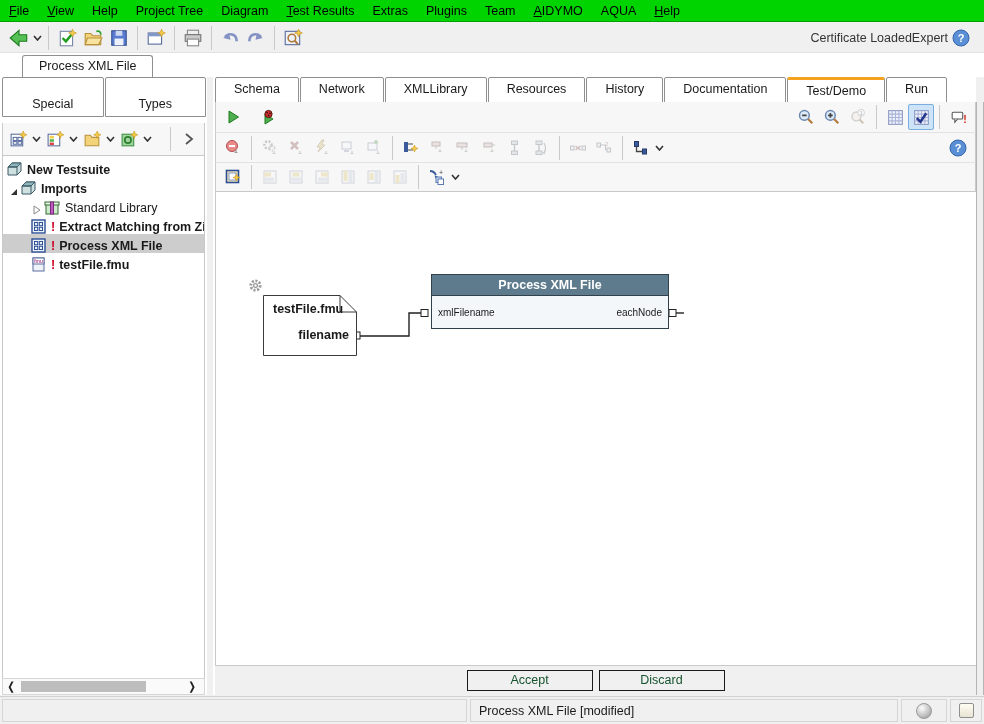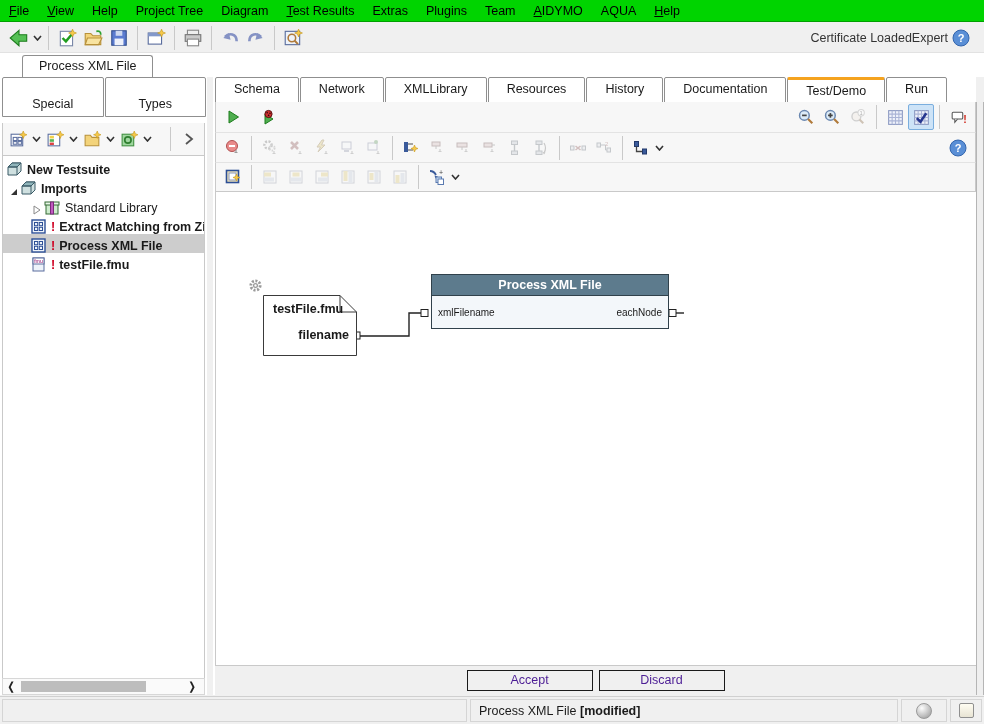--- a/index.html
+++ b/index.html
@@ -45,41 +45,41 @@
   .rp-tabs .tab{padding:4px 18px;}
   .rp-tabs .tab.active{background:#fff;}
   .rp-tb{position:absolute;left:2px;right:0;display:flex;align-items:center;background:#f7f7f7;border-left:1px solid #c9c9c9;border-right:1px solid #c9c9c9;padding:0 4px;}
   .tb1{top:25px;height:31px;border-bottom:1px solid #e3e3e3;}
   .tb2{top:56px;height:30px;border-bottom:1px solid #e3e3e3;}
   .tb3{top:86px;height:29px;border-bottom:1px solid #c9c9c9;}
   .tb1-right{margin-left:auto;display:flex;align-items:center;}
   .ic.on{background:#cde3f7;border:1px solid #7aaede;}
   .canvas{position:absolute;left:2px;top:115px;right:0;bottom:30px;background:#fff;border-left:1px solid #c9c9c9;}
   .accept-bar{position:absolute;left:2px;right:0;bottom:0;height:30px;background:#f0f0f0;border-top:1px solid #c9c9c9;display:flex;align-items:center;justify-content:center;gap:6px;}
-  .abtn{width:126px;height:21px;border:1px solid #1a1a1a;background:#f0f0f0;color:#4c1d95;font-size:12.5px;text-align:center;line-height:19px;}
+  .abtn{width:126px;height:21px;border:1px solid #1a1a1a;background:#f0f0f0;color:#14532d;font-size:12.5px;text-align:center;line-height:19px;}
   .edge-strip{position:absolute;right:0;top:102px;width:8px;bottom:29px;border-left:1px solid #b5b5b5;border-right:1px solid #b5b5b5;background:#efefef;}
   
   .node-fmu{position:absolute;left:47px;top:103px;width:94px;height:61px;}
   .fmu-title{position:absolute;left:57px;top:110px;font-weight:600;}
   .fmu-port-label{position:absolute;left:47px;top:136px;width:86px;text-align:right;font-weight:600;}
   .pnode{position:absolute;left:215px;top:82px;width:238px;border:1px solid #30414b;}
   .pnode-head{height:21px;color:#fff;text-align:center;font-weight:600;line-height:21px;border-bottom:1px solid #30414b;}
   .pnode-body{height:32px;background:#f3f7fa;display:flex;align-items:center;justify-content:space-between;padding:0 6px;font-size:10px;}
   .wire{position:absolute;left:0;top:0;width:100%;height:100%;pointer-events:none;}
   .gear{position:absolute;left:32px;top:86px;}
   
   .statusbar{position:absolute;left:0;bottom:0;width:100%;height:28px;background:#f0f0f0;border-top:1px solid #d0d0d0;display:flex;align-items:stretch;padding:2px;gap:3px;}
   .sb-sec{border:1px solid #d5d5d5;background:#f0f0f0;display:flex;align-items:center;}
   .sb1{width:465px;}
   .sb2{flex:1;padding-left:8px;}
   .sb3{width:46px;justify-content:center;}
   .sb4{width:32px;justify-content:center;}
   .led{width:16px;height:16px;border-radius:50%;background:radial-gradient(circle at 35% 30%,#fdfdfd,#b9b9b9 65%,#8f8f8f);border:1px solid #9a9a9a;}
   .grip{width:15px;height:15px;border:1px solid #8f8f8f;background:linear-gradient(#fffdf2,#e8e4d4);border-radius:2px;}
-  .b{font-weight:700;}
+  .b{font-weight:400;}
 </style>
 </head>
 <body>
 
 <div class="win">
 
   <div class="menubar">
     <span class="menu-item u">File</span>
     <span class="menu-item u">View</span>
     <span class="menu-item">Help</span>

